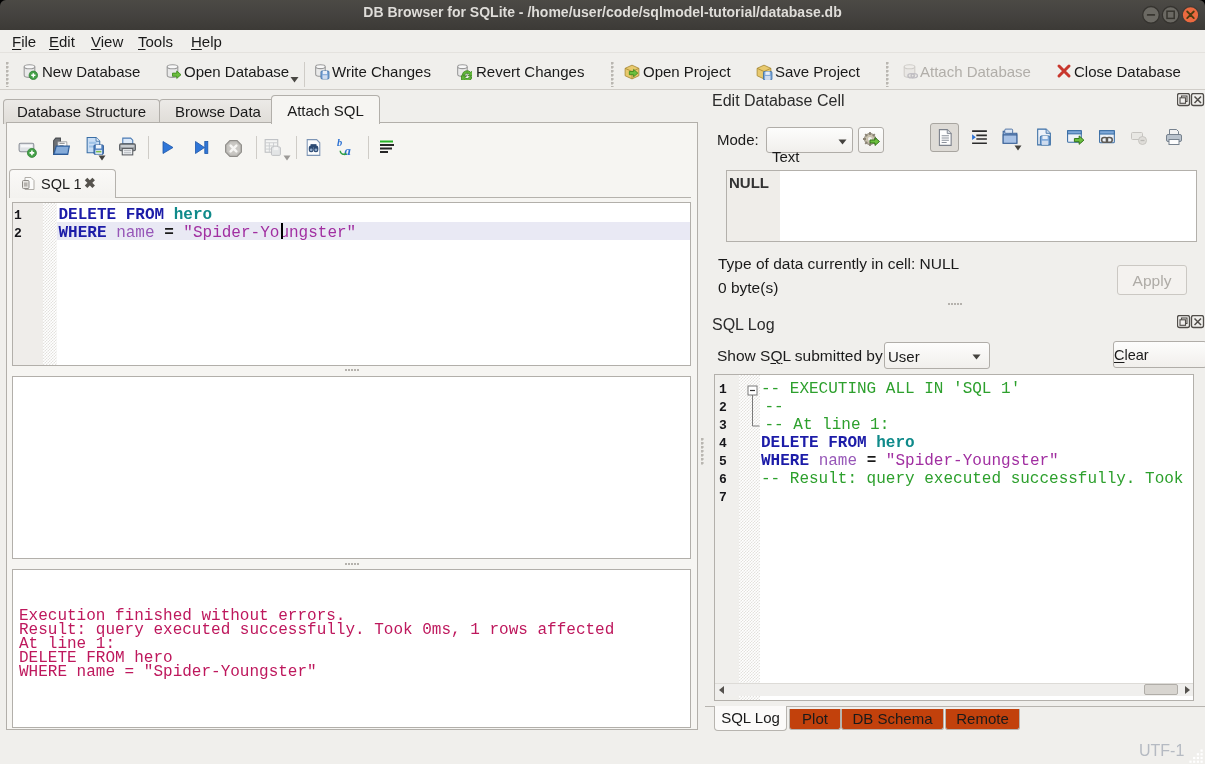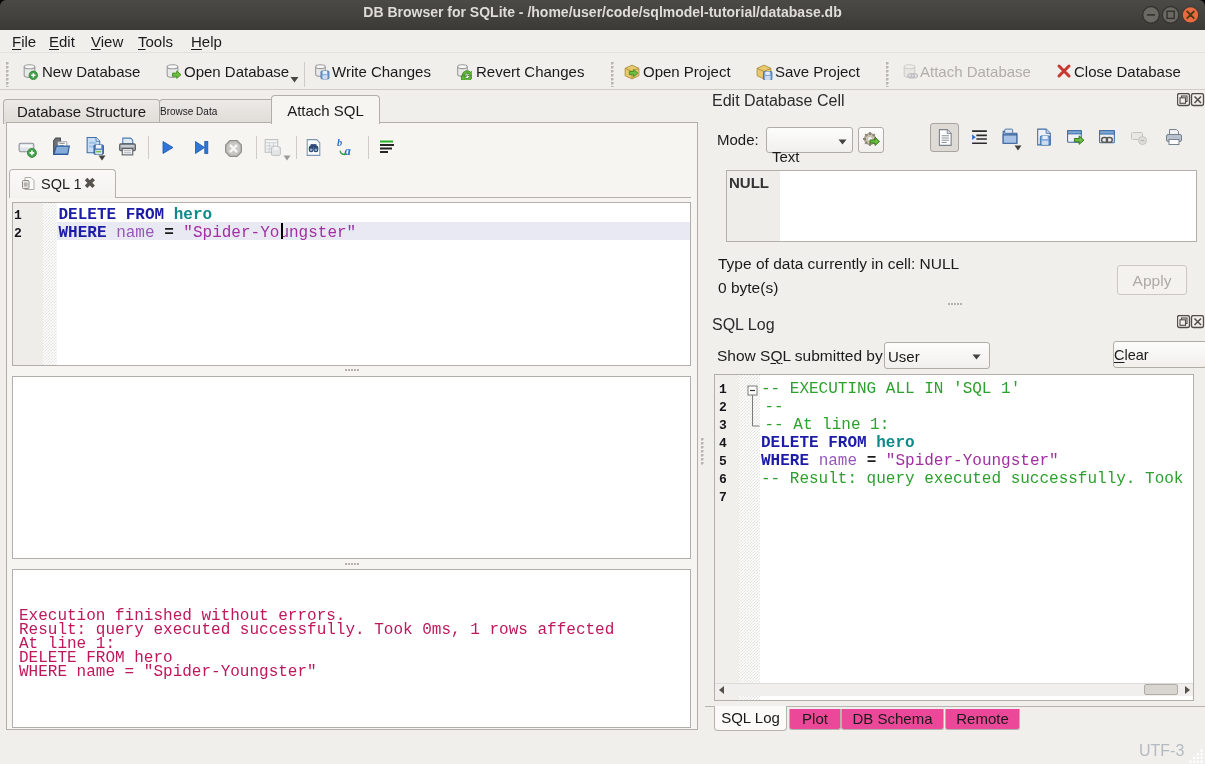--- a/index.html
+++ b/index.html
@@ -1,21 +1,21 @@
 <!DOCTYPE html>
 <html><head><meta charset="utf-8"><style>
 *{margin:0;padding:0;box-sizing:border-box}
 html,body{width:1205px;height:764px;overflow:hidden;background:#f0efec}
 body{font-family:"Liberation Sans",sans-serif;position:relative;font-size:15px;color:#1a1a1a}
 .abs{position:absolute}
 .mono{font-family:"Liberation Mono",monospace;font-size:16px;white-space:pre}
 u{text-decoration-thickness:1px;text-underline-offset:2px}
 .frame{position:absolute;background:#fff;border:1px solid #b2afaa}
 .btn{position:absolute;border:1px solid #b0ada8;border-radius:3px;background:linear-gradient(#fdfdfc,#f1efec)}
-.tabS{position:absolute;top:709px;height:21px;background:#ec4899;border:1px solid #b7b4af;border-top:none;border-radius:0 0 3px 3px;font-size:15px;text-align:center;line-height:20px}
+.tabS{position:absolute;top:709px;height:21px;background:#c2410c;border:1px solid #b7b4af;border-top:none;border-radius:0 0 3px 3px;font-size:15px;text-align:center;line-height:20px}
 .grip{position:absolute;width:4px;background-image:radial-gradient(circle at 1px 1px,#b9b6b1 35%,transparent 40%);background-size:4px 4px}
 .chk{background-color:#fff;background-image:linear-gradient(45deg,#e3e1dd 25%,transparent 25%,transparent 75%,#e3e1dd 75%),linear-gradient(45deg,#e3e1dd 25%,transparent 25%,transparent 75%,#e3e1dd 75%);background-size:3px 3px;background-position:0 0,1.5px 1.5px}
 .griph{position:absolute;height:3px;background-image:radial-gradient(circle at 1px 1px,#b5b2ad 45%,transparent 50%);background-size:3px 3px}
 .kw{color:#1c1ca8;font-weight:bold}
 .tbl{color:#0f8a8a;font-weight:bold}
 .fld{color:#9757b8}
 .str{color:#a12fa1}
 .cmt{color:#2da02d}
 </style></head><body>
 
@@ -103,21 +103,21 @@
   <ellipse cx="12.5" cy="12" rx="3" ry="2" fill="none" stroke="#9a97a2" stroke-width="1.3"></ellipse>
 </svg>
 <div class="abs" style="left:920px;top:62.5px;color:#b1aea9">Attach Database</div>
 
 <svg class="abs" style="left:1056px;top:63px" width="16" height="16" viewBox="0 0 16 16">
   <path d="M3 3 L13 13 M13 3 L3 13" stroke="#c8372d" stroke-width="3" stroke-linecap="round"></path>
 </svg>
 <div class="abs" style="left:1074px;top:62.5px">Close Database</div>
 
 <div class="abs" style="left:3px;top:99px;width:157px;height:25px;background:linear-gradient(#eceae7,#dfdcd7);border:1px solid #b2afaa;border-bottom:none;border-radius:4px 4px 0 0;text-align:center;line-height:24px;font-size:15px">Database Structure</div>
-<div class="abs" style="left:159px;top:99px;width:118px;height:25px;background:linear-gradient(#eceae7,#dfdcd7);border:1px solid #b2afaa;border-bottom:none;border-radius:4px 4px 0 0;line-height:24px;font-size:10px">Browse Data</div>
+<div class="abs" style="left:159px;top:99px;width:118px;height:25px;background:linear-gradient(#eceae7,#dfdcd7);border:1px solid #b2afaa;border-bottom:none;border-radius:4px 4px 0 0;text-align:center;line-height:24px;font-size:15px">Browse Data</div>
 
 <div class="abs" style="left:6px;top:122px;width:692px;height:608px;border:1px solid #b2afaa;background:#f6f5f2"></div>
 <div class="abs" style="left:271px;top:95px;width:109px;height:29px;background:#f6f5f2;border:1px solid #b2afaa;border-bottom:none;border-radius:4px 4px 0 0;text-align:center;line-height:29px;font-size:15px">Attach SQL</div>
 
 <svg class="abs" style="left:17px;top:138px" width="21" height="21" viewBox="0 0 20 20">
   <rect x="2" y="5" width="14" height="8" rx="1.5" fill="#dfe2e6" stroke="#8a8f98"></rect>
   <rect x="3.5" y="6.5" width="11" height="2.5" fill="#f6f7f9"></rect>
   <circle cx="14.2" cy="14.2" r="4.3" fill="#44a048" stroke="#2c7d30" stroke-width=".7"></circle>
   <path d="M12 14.2h4.4M14.2 12v4.4" stroke="#fff" stroke-width="1.5"></path>
 </svg>
@@ -340,21 +340,21 @@
     <path d="M2 0l5 4-5 4z" fill="#55524e"></path>
   </svg>
 <div class="abs" style="left:1144px;top:684px;width:34px;height:11px;background:#d8d5d0;border:1px solid #b0ada8;border-radius:2px"></div>
 
 <div class="abs" style="left:705px;top:706px;width:500px;height:1px;background:#b7b4af"></div>
 <div class="abs" style="left:714px;top:706px;width:73px;height:25px;background:#fbfaf9;border:1px solid #b7b4af;border-top:none;border-radius:0 0 4px 4px;text-align:center;line-height:23px;font-size:15px">SQL Log</div>
 <div class="tabS" style="left:789px;width:52px">Plot</div>
 <div class="tabS" style="left:841px;width:103px">DB Schema</div>
 <div class="tabS" style="left:945px;width:75px">Remote</div>
 
-<div class="abs" style="left:1139px;top:742px;font-size:16px;color:#b5bac2">UTF-3</div>
+<div class="abs" style="left:1139px;top:742px;font-size:16px;color:#b5bac2">UTF-1</div>
 <svg class="abs" style="left:1189px;top:749px" width="15" height="14" viewBox="0 0 15 14">
   <g fill="#ffffff">
       <rect x="11.5" y="0.5" width="2.2" height="2.2"></rect>
       <rect x="7.8" y="4.2" width="2.2" height="2.2"></rect>
       <rect x="11.5" y="4.2" width="2.2" height="2.2"></rect>
       <rect x="4.1" y="7.9" width="2.2" height="2.2"></rect>
       <rect x="7.8" y="7.9" width="2.2" height="2.2"></rect>
       <rect x="11.5" y="7.9" width="2.2" height="2.2"></rect>
       <rect x="0.4" y="11.6" width="2.2" height="2.2"></rect>
       <rect x="4.1" y="11.6" width="2.2" height="2.2"></rect>

